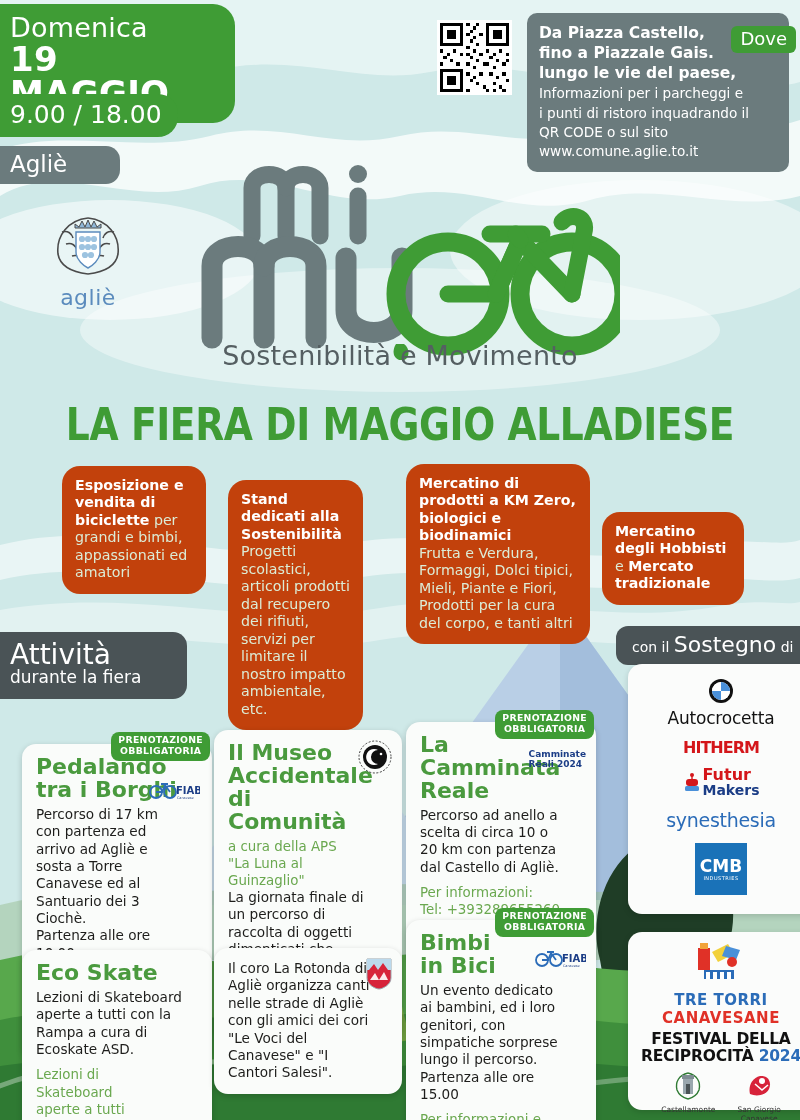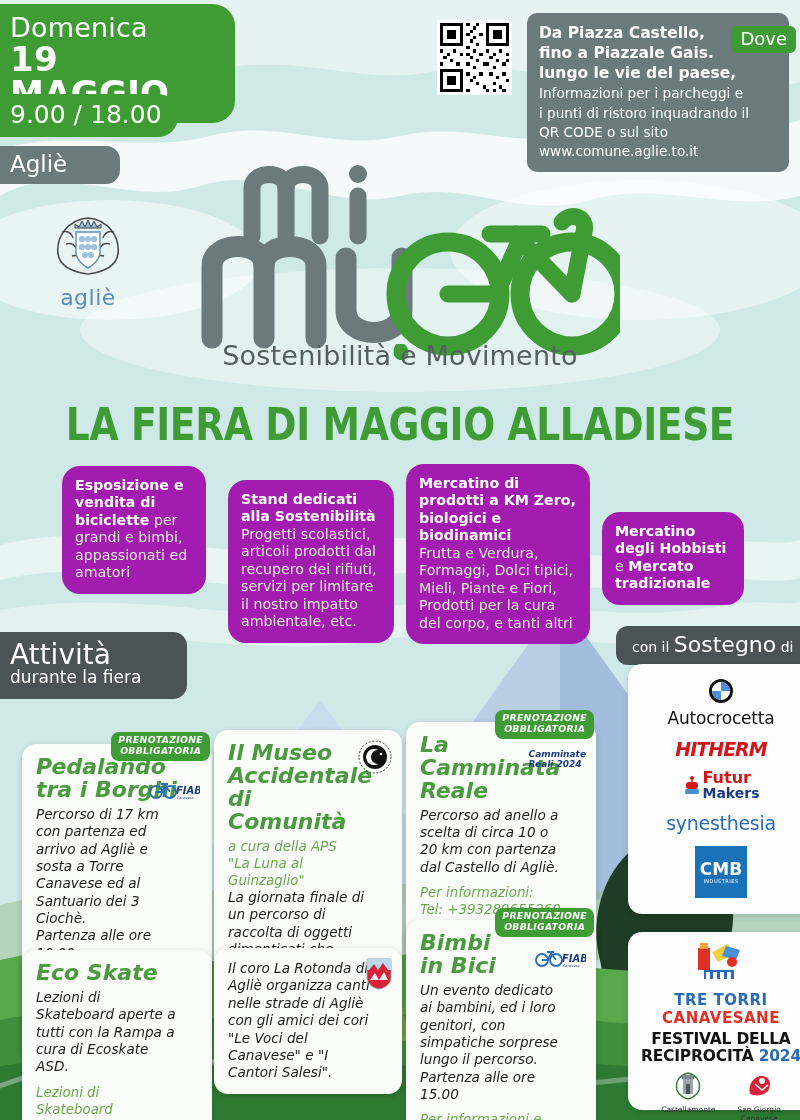--- a/index.html
+++ b/index.html
@@ -75,48 +75,47 @@
   #main-title {
     position: absolute; left: 0; top: 398px; width: 800px; text-align: center;
     font-size: 45px; font-weight: 700; color: #3f9c35; letter-spacing: -0.4px;
     font-family: "DejaVu Sans Condensed", "Liberation Sans Narrow", "Liberation Sans", sans-serif;
     transform: scaleX(0.93); transform-origin: center;
   }
 
   
   .feat {
     position: absolute;
-    background: #a21caf; color: #fff;
+    background: #c2410c; color: #fff;
     border-radius: 18px; padding: 11px 13px 12px 13px;
     font-size: 14.2px; line-height: 1.23;
   }
   .feat b { font-weight: 700; }
   .feat .light { color: #dcecd6; }
   #feat-0 { left: 62px;  top: 466px; width: 144px; }
-  #feat-1 { left: 228px; top: 480px; width: 166px; }
+  #feat-1 { left: 228px; top: 480px; width: 135px; }
   #feat-2 { left: 406px; top: 464px; width: 184px; }
   #feat-3 { left: 602px; top: 512px; width: 142px; }
 
   
   #attivita {
     position: absolute; left: -40px; top: 632px;
     width: 227px; padding: 8px 12px 12px 50px;
     background: #4a5356; color: #fff; border-radius: 0 14px 14px 0;
     line-height: 1.05;
   }
   #attivita .t1 { font-size: 28px; }
   #attivita .t2 { font-size: 17px; }
 
   
   .card {
     position: absolute;
     background: #fafcfa; border-radius: 14px;
     padding: 12px 30px 12px 14px;
     box-shadow: 0 2px 6px rgba(0,0,0,.18);
-    font-style: italic;
   }
   .card h3 {
     font-size: 22px; font-weight: 700; color: #4a9a3e;
     line-height: 1.04; margin-bottom: 4px;
   }
   .card .body { font-size: 13.6px; line-height: 1.28; color: #1d1d1b; }
   .card .green-note { font-size: 13.4px; line-height: 1.28; color: #6aa84f; margin-top: 8px; }
   .card .green-inline { font-size: 13.4px; line-height: 1.28; color: #6aa84f; }
   .card .after { font-size: 13.6px; line-height: 1.28; color: #1d1d1b; margin-top: 8px; }
 
@@ -148,21 +147,21 @@
     padding: 12px 14px; text-align: center;
     box-shadow: 0 2px 6px rgba(0,0,0,.15);
   }
   #festival-panel {
     position: absolute; left: 628px; top: 932px; width: 186px; height: 178px;
     background: #fbfcfb; border-radius: 14px 0 0 14px;
     padding: 8px 10px; text-align: center;
     box-shadow: 0 2px 6px rgba(0,0,0,.15);
   }
   .sp-name { font-size: 17px; color: #111; letter-spacing: -.2px; }
-  .sp-hitherm { font-size: 19px; font-weight: 700; font-style: italic; color: #d4161a; letter-spacing: -1px; }
+  .sp-hitherm { font-size: 16px; font-weight: 700; color: #d4161a; letter-spacing: -1px; }
   .sp-futur { font-size: 16px; font-weight: 700; color: #d4161a; line-height: 1; }
   .sp-makers { font-size: 14px; font-weight: 700; color: #1b3d86; line-height: 1; }
   .sp-syn { font-size: 19px; color: #2b6cb8; letter-spacing: -.3px; }
   .sp-cmb { background:#1a72b8; color:#fff; width:52px; height:52px; margin: 0 auto;
             display:flex; flex-direction:column; align-items:center; justify-content:center; }
   .fest-t1 { font-size: 15.5px; font-weight: 700; color:#111; letter-spacing:-.2px; line-height:1.08; }
   .fest-year { color:#2b6cb8; }
   .fest-cap { font-size: 7.5px; color:#333; line-height:1.15; margin-top:2px; }
   .tre-torri { font-size: 15px; font-weight:700; letter-spacing:.5px; }
 </style>

